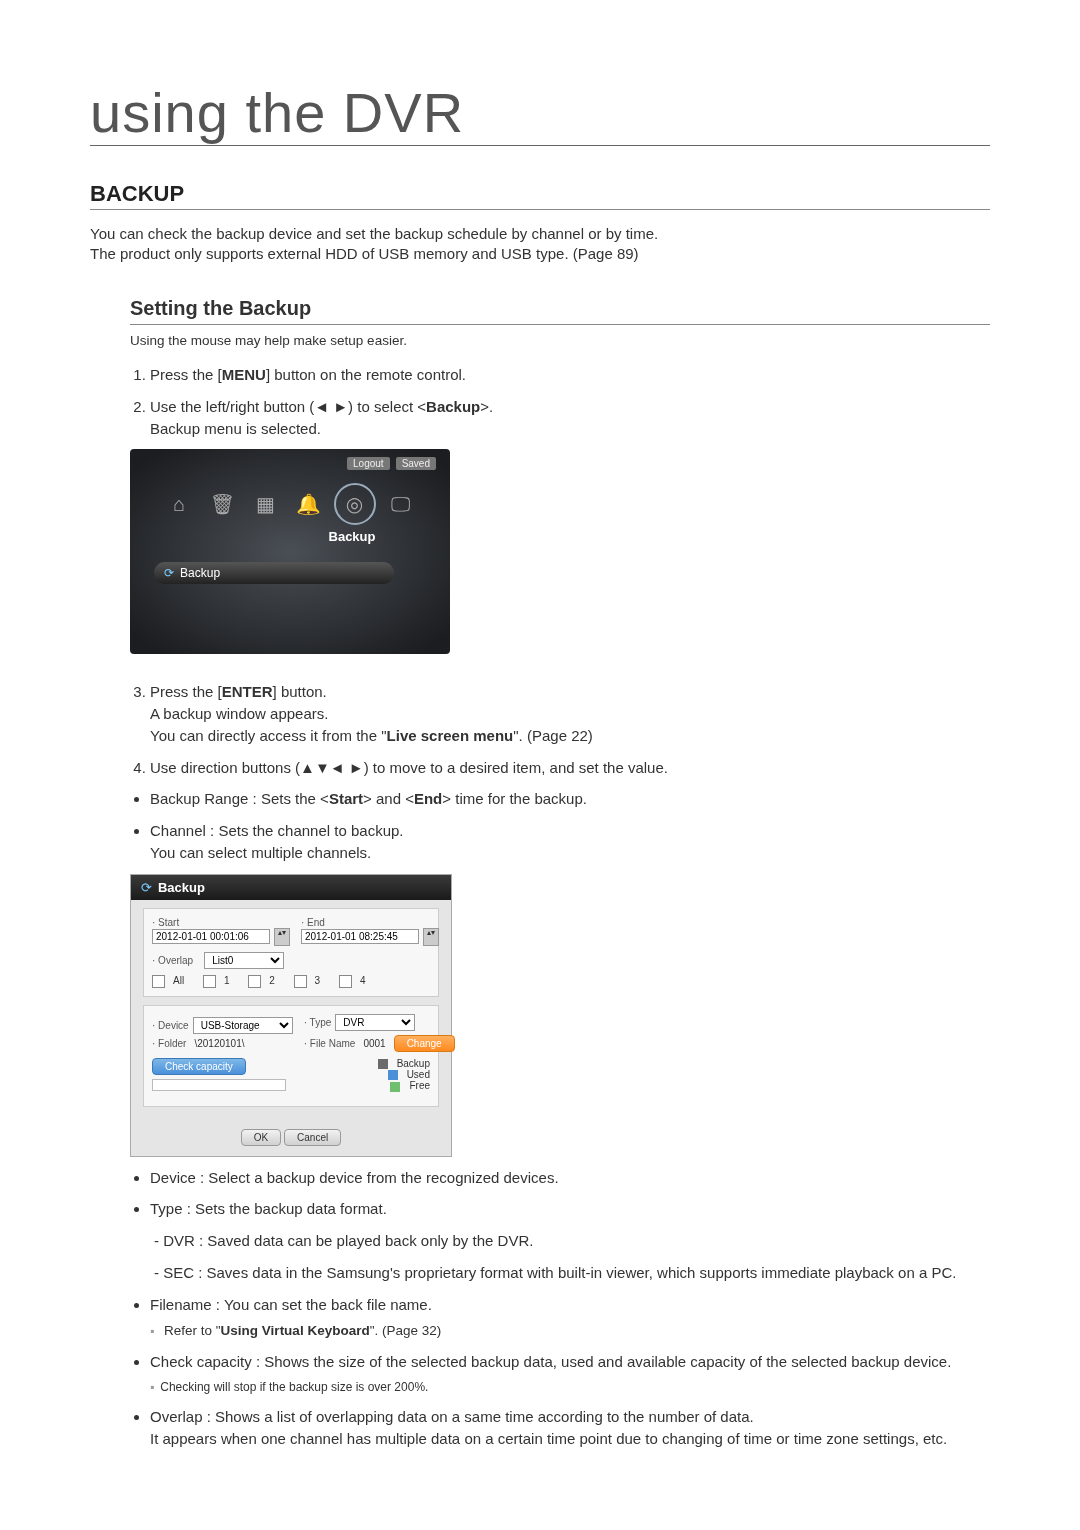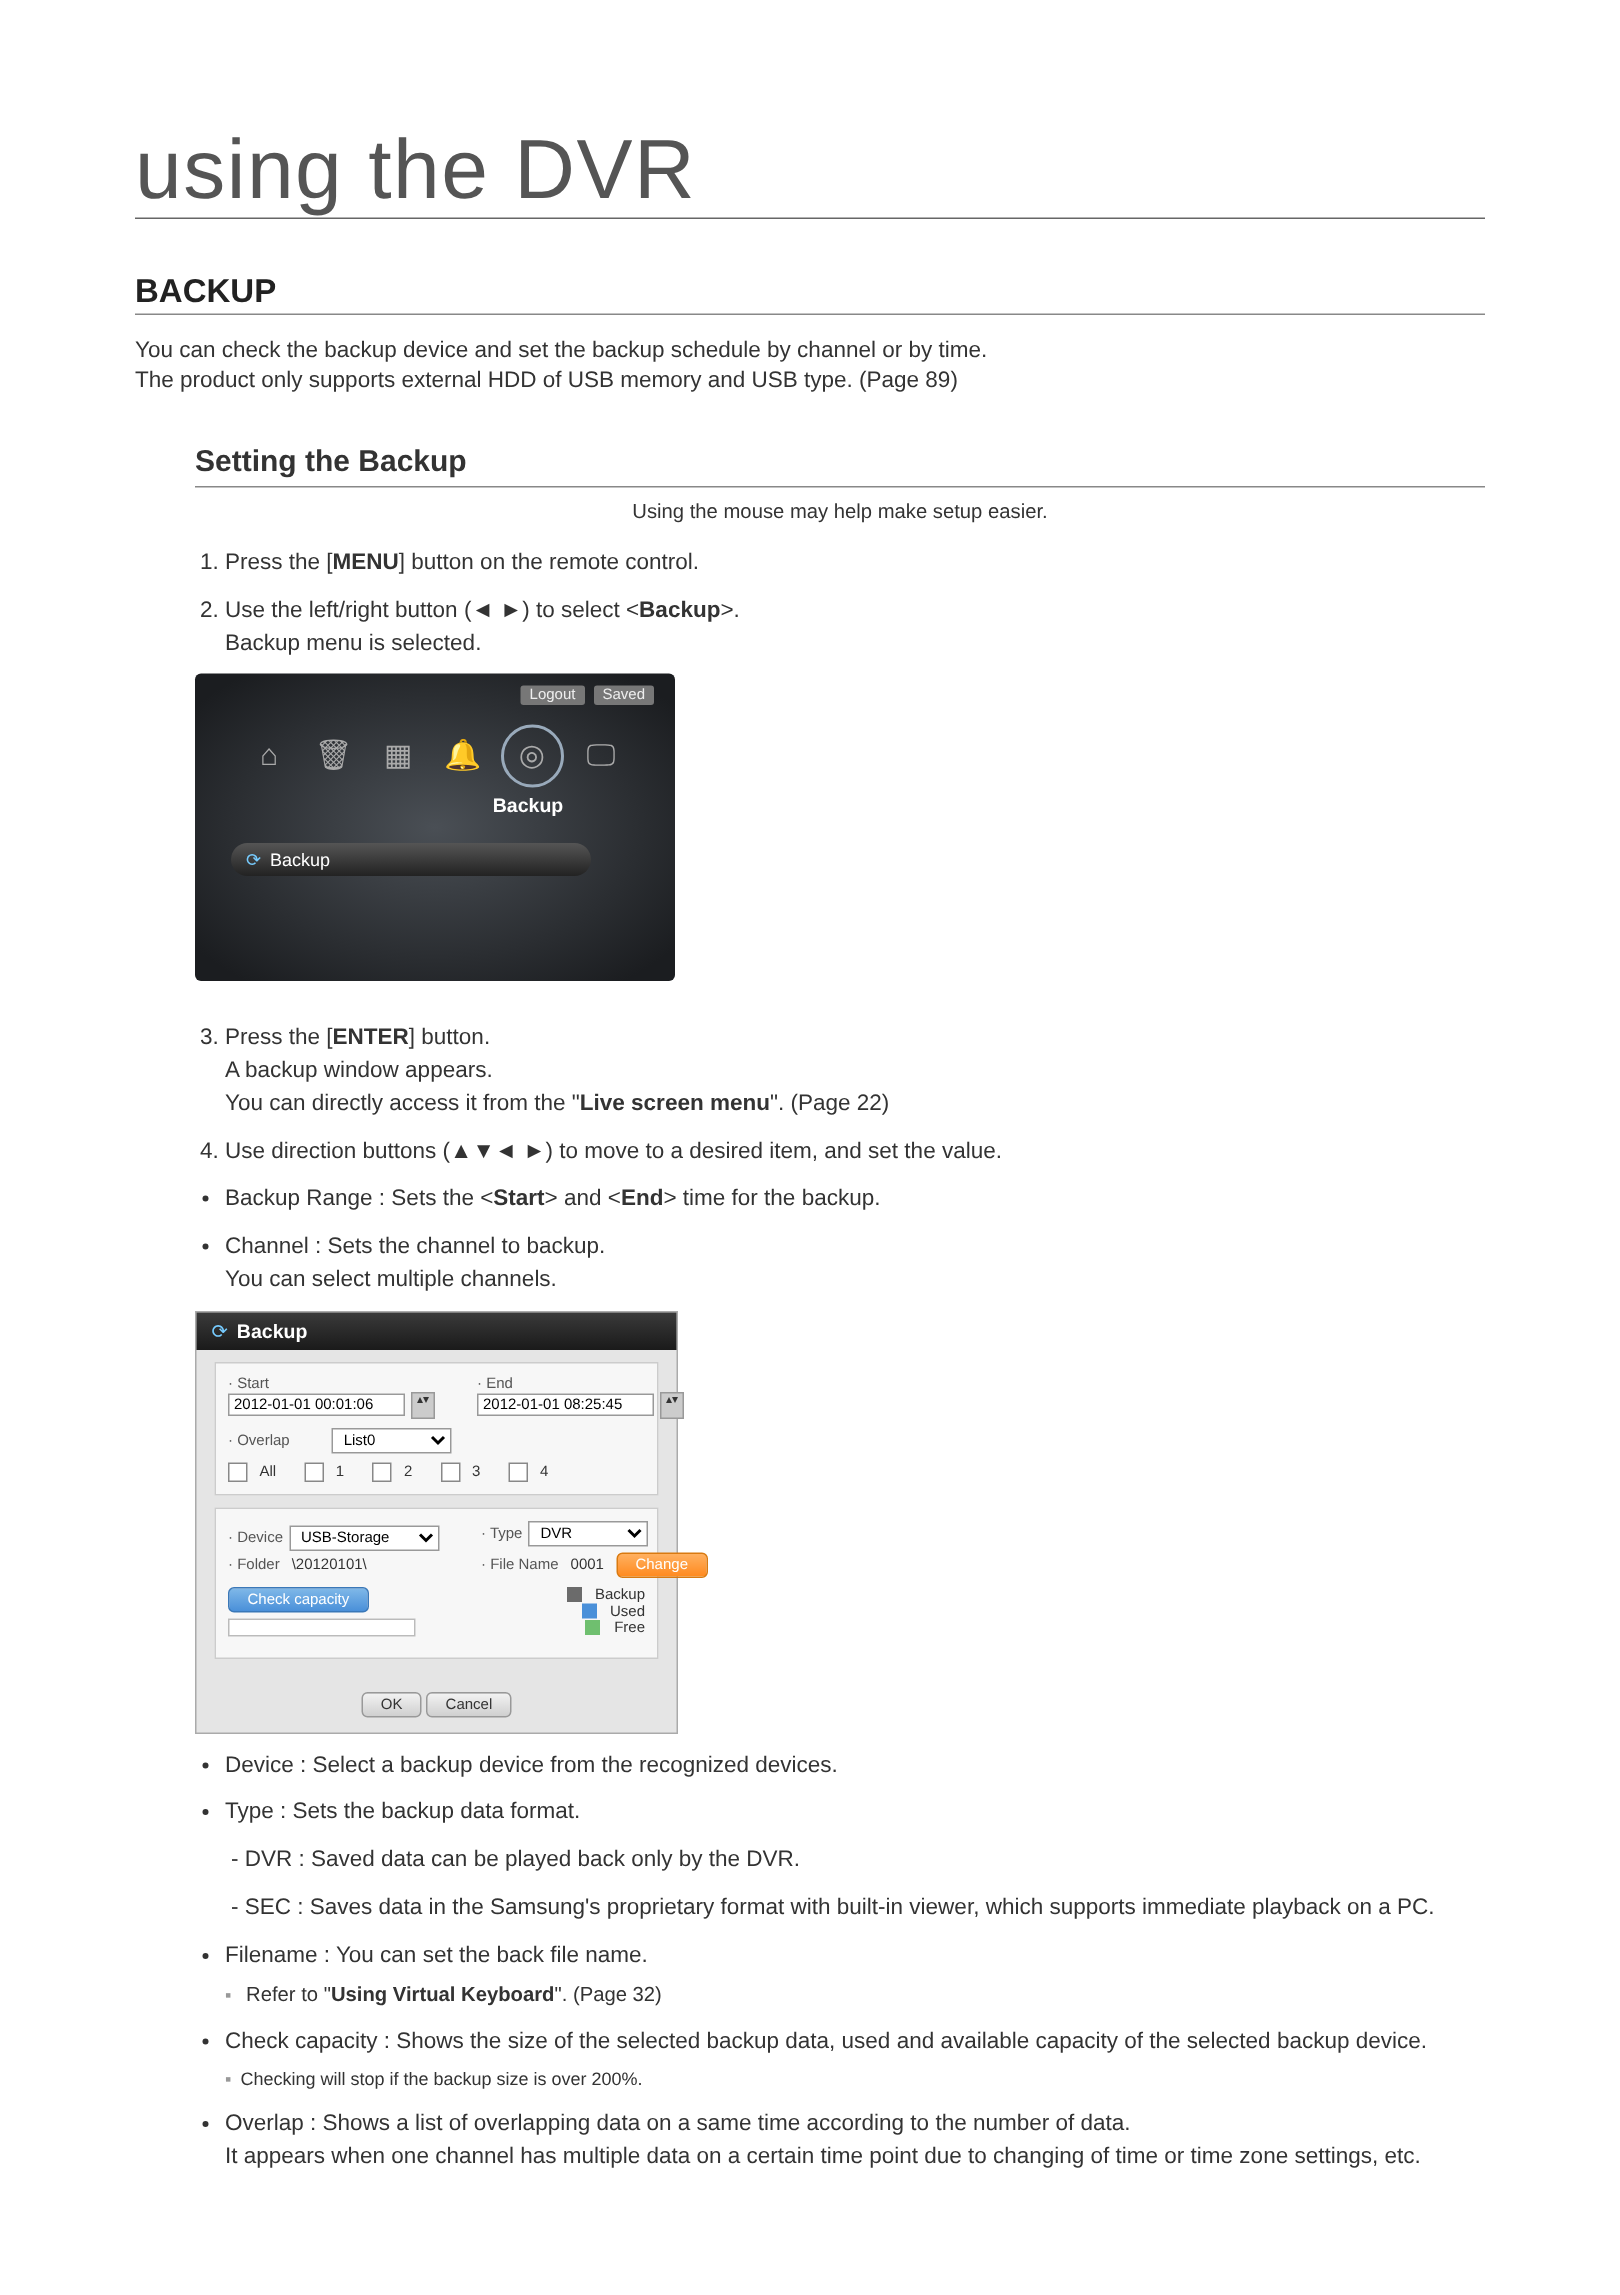--- a/index.html
+++ b/index.html
@@ -32,21 +32,21 @@
   .intro p { margin: 3px 0; font-size: 15px; color: #333; }
   .sub-title {
     font-size: 20px;
     font-weight: bold;
     margin: 35px 0 8px 40px;
     border-bottom: 1px solid #888;
     padding-bottom: 4px;
   }
   .body-block { margin-left: 40px; font-size: 15px; color: #333; }
   .body-block p { margin: 6px 0; }
-  .small-note { font-size: 13.5px; color: #333; margin: 4px 0 18px 0; text-align: center; }
+  .small-note { font-size: 13.5px; color: #333; margin: 4px 0 18px 0; }
   .row { display: flex; align-items: flex-start; flex-direction: column; }
   .col-text { flex: 1 1 auto; padding-right: 15px; }
   .col-fig { flex: 0 0 auto; }
   ol.steps { margin: 0; padding-left: 20px; }
   ol.steps li { margin: 10px 0; line-height: 1.45; }
   .tight li { margin: 6px 0; }
   ul.bullets { list-style: disc; margin: 6px 0; padding-left: 20px; }
   ul.bullets li { margin: 10px 0; line-height: 1.45; }
   ul.sub { list-style: none; margin: 4px 0 0 0; padding-left: 18px; }
   ul.sub li::before { content: "- "; margin-left: -14px; }
@@ -74,21 +74,21 @@
 
   
   .fig2 {
     width: 320px; background:#e5e5e5; border:1px solid #aaa;
     font-size: 10px; color:#333;
   }
   .fig2 .titlebar { background:linear-gradient(#3a3a3a,#1a1a1a); color:#fff; padding:5px 10px; font-size:13px; font-weight:bold;}
   .fig2 .titlebar::before{content:"⟳"; color:#7cf; margin-right:6px; font-weight:normal;}
   .fig2 .inner { padding:8px 12px; }
   .fig2 .box { background:#f7f7f7; border:1px solid #ccc; padding:8px; margin-bottom:8px;}
-  .fig2 .rowx { display:flex; gap:28px; margin-bottom:6px; align-items:center;}
+  .fig2 .rowx { display:flex; gap:11px; margin-bottom:6px; align-items:center;}
   .fig2 .col { flex:1;}
   .fig2 .field { display:flex; align-items:center; gap:4px;}
   .fig2 input.txt, .fig2 select.sel {
     border:1px solid #999; background:#fff; font-size:10px; padding:1px 3px;
   }
   .fig2 input.txt{ width:110px;}
   .fig2 select.sel{ width:80px;}
   .fig2 .spin{ width:14px; height:16px; background:#ccc; border:1px solid #999; display:inline-block; font-size:8px; text-align:center; line-height:8px;}
   .fig2 .chkrow span{ margin-right:8px;}
   .fig2 .chkbox{display:inline-block; width:11px; height:11px; border:1px solid #888; background:#fff; vertical-align:middle; margin-right:2px;}

